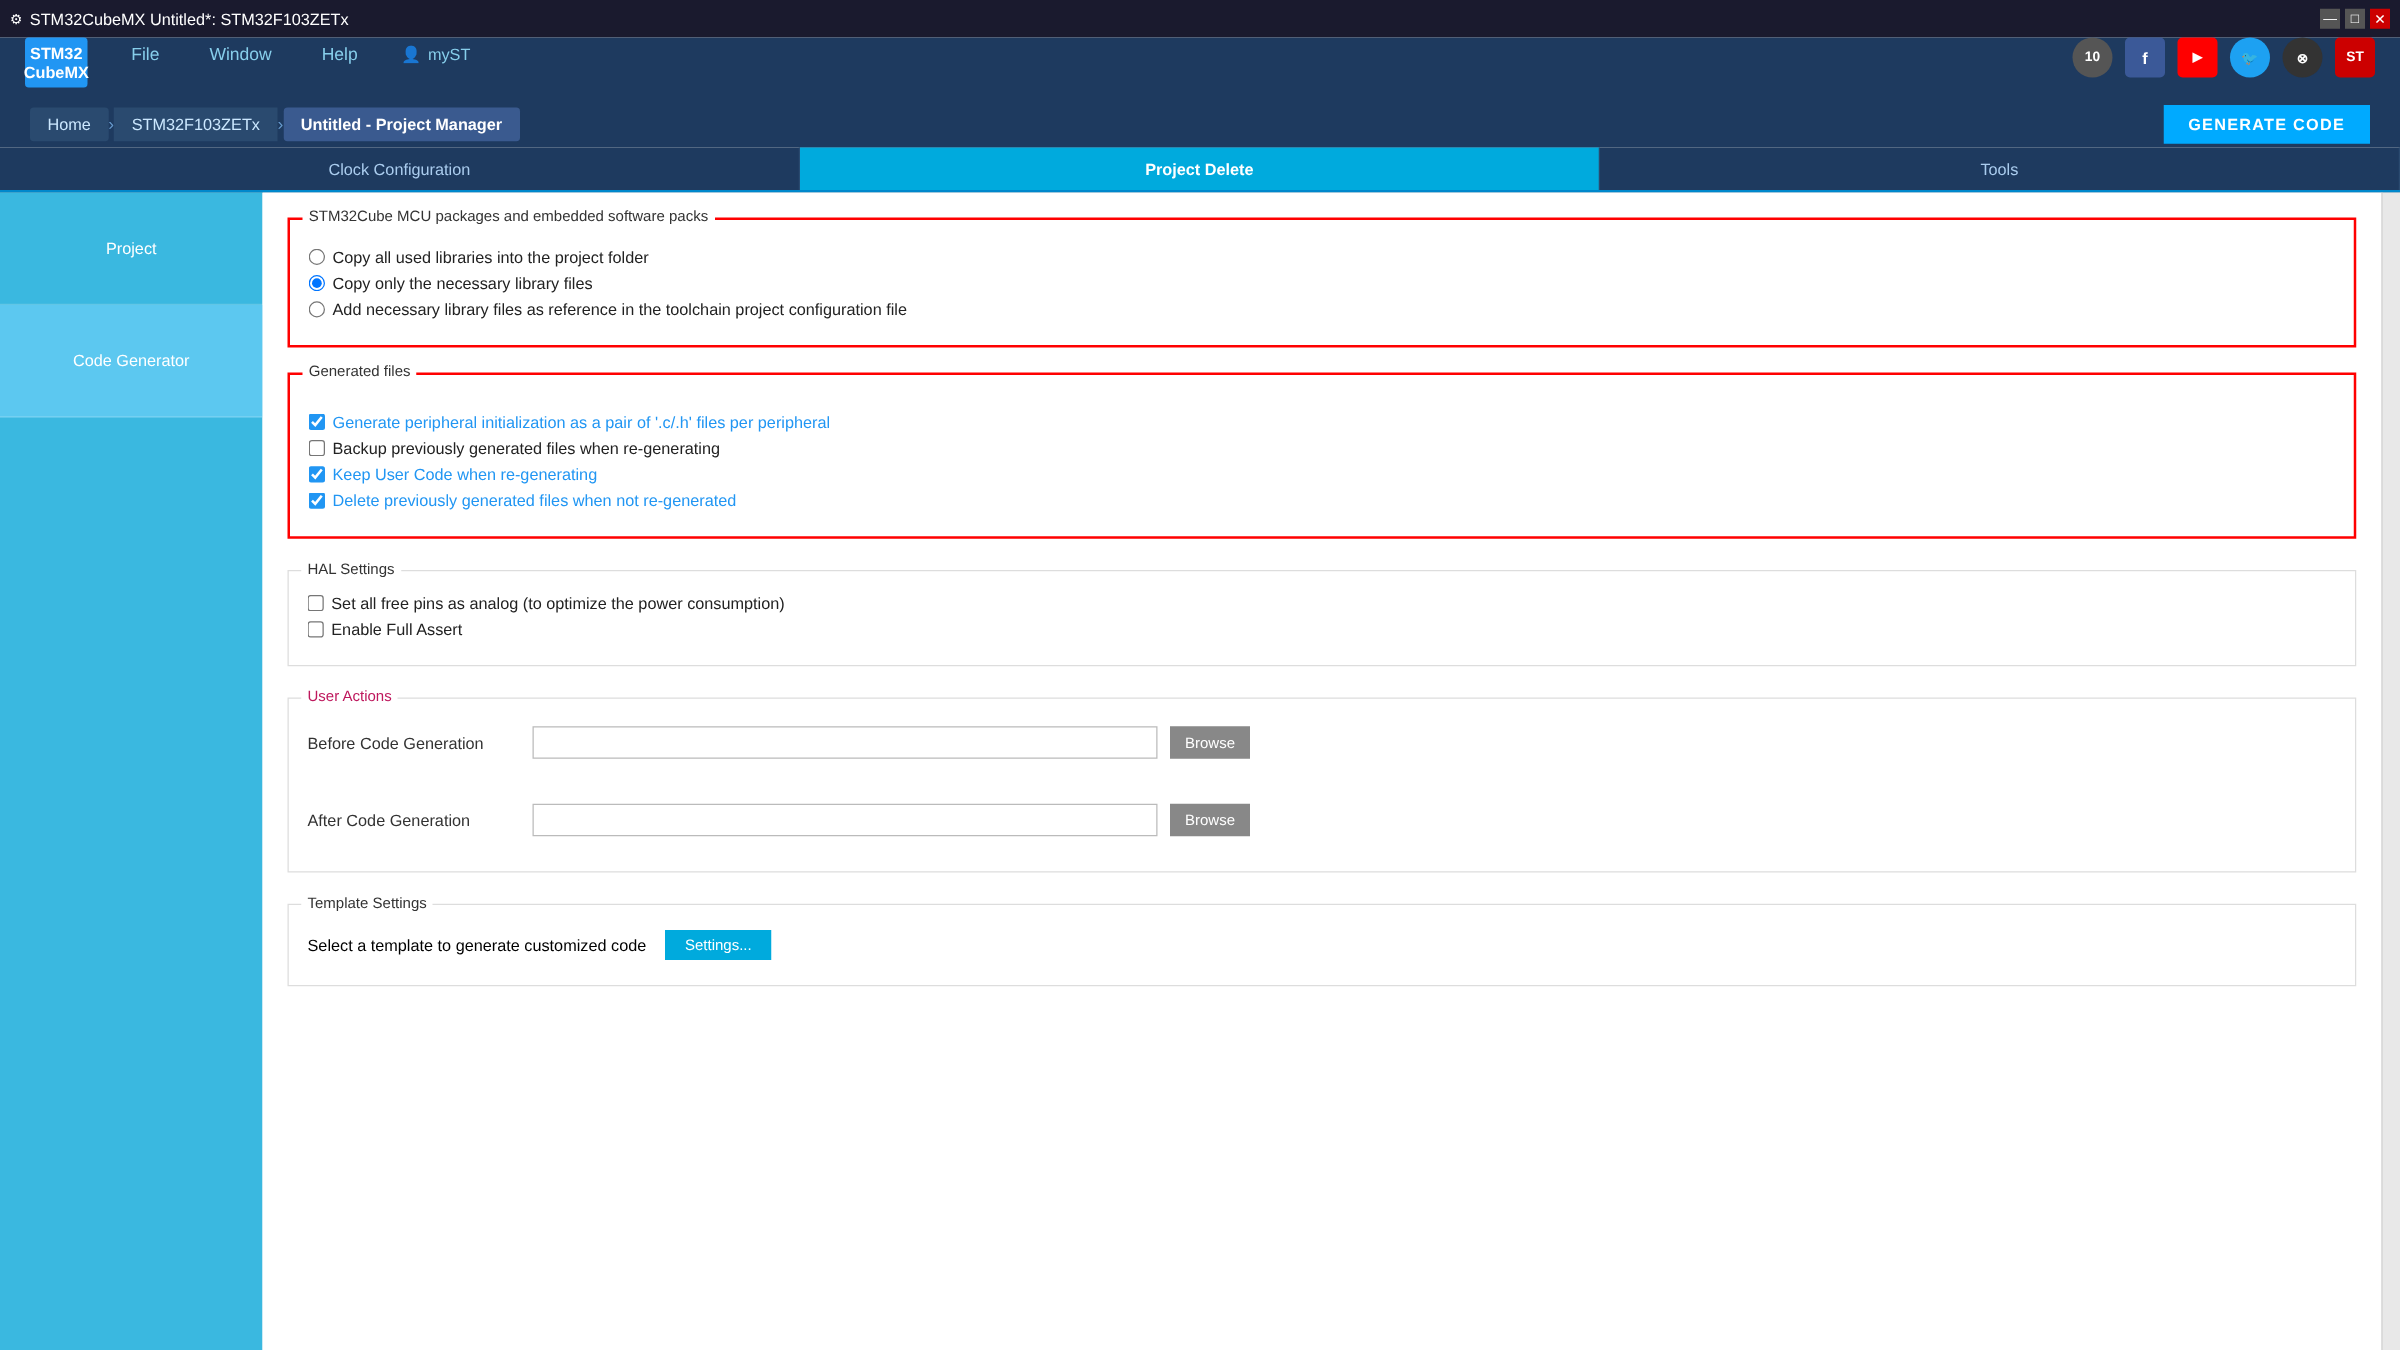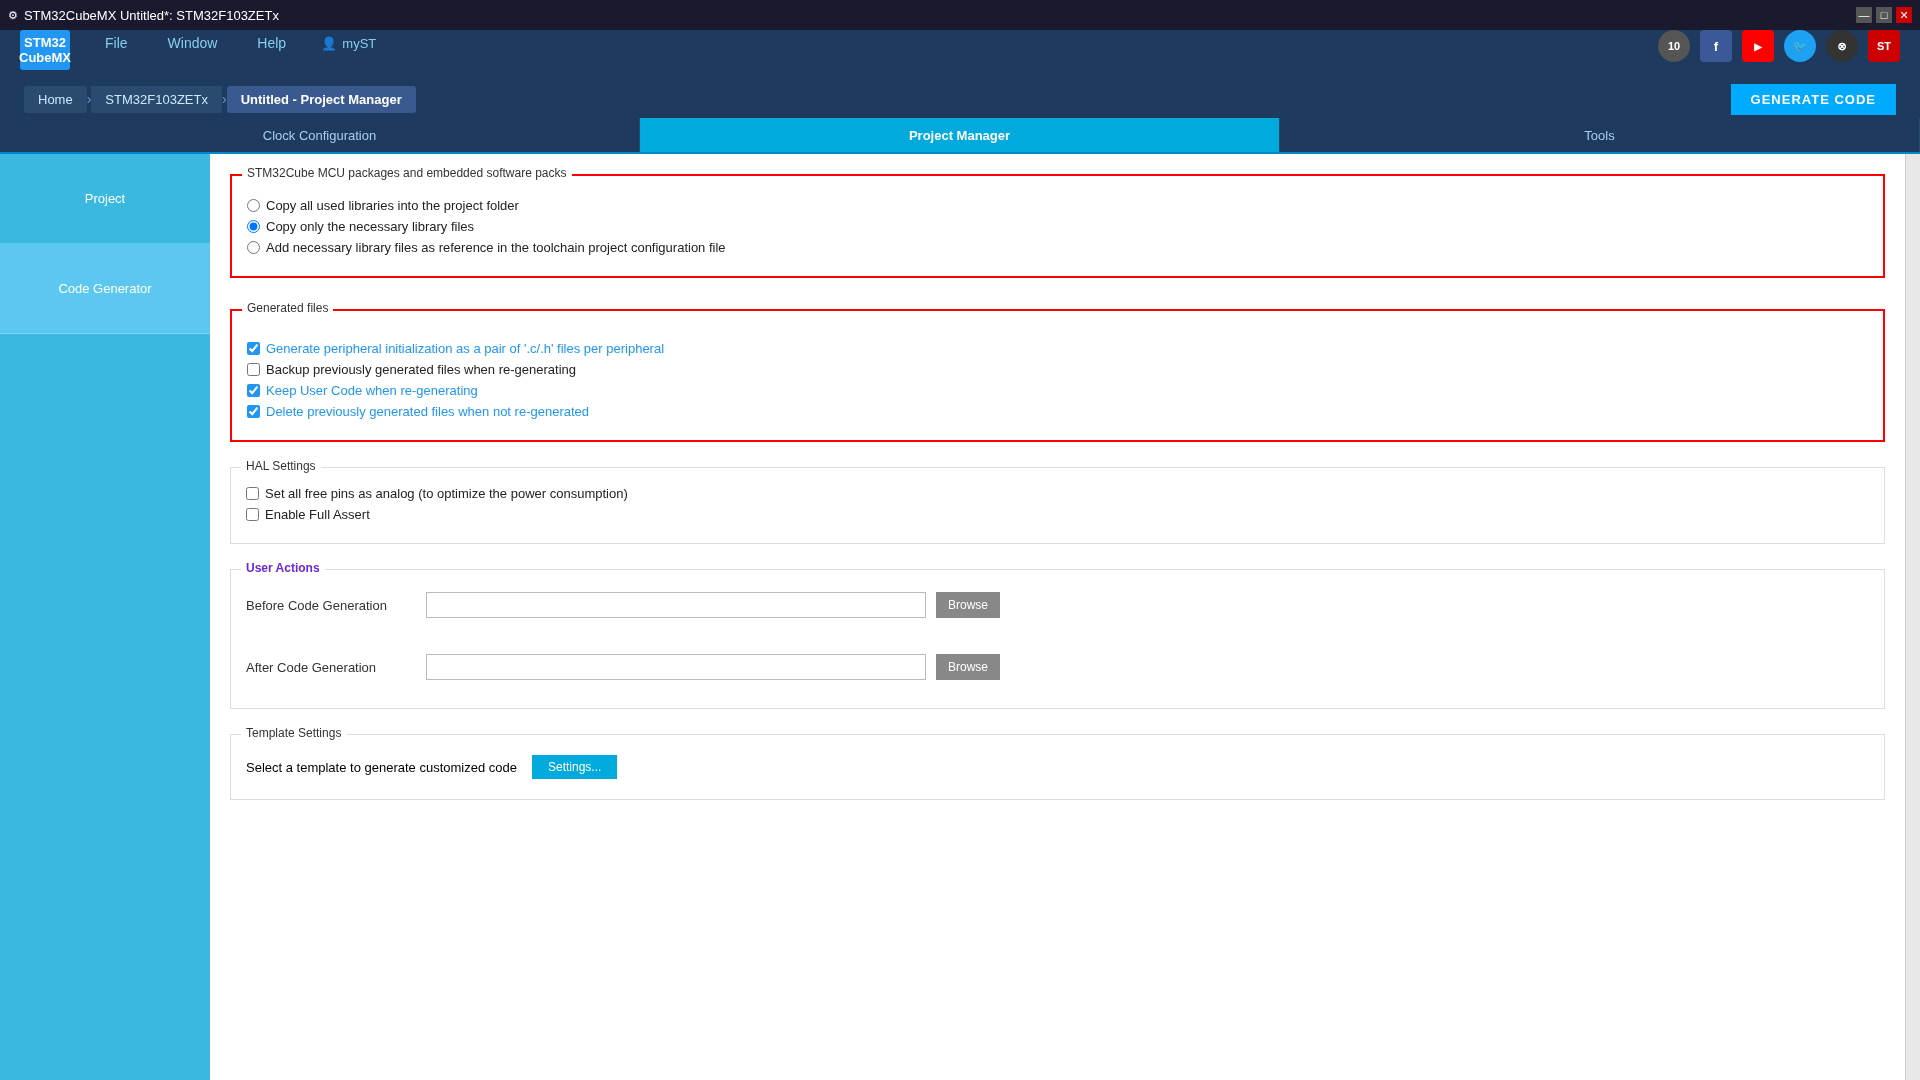--- a/index.html
+++ b/index.html
@@ -263,41 +263,41 @@
     <span>Untitled - Project Manager</span>
   </div>
   <button class="gen-code-btn">GENERATE CODE</button>
 </div>
 
 <div class="tab-bar">
   <div class="tab">
     <span>Clock Configuration</span>
   </div>
   <div class="tab active">
-    <span>Project Manager</span>
+    <span>Project Delete</span>
   </div>
   <div class="tab">
     <span>Tools</span>
   </div>
 </div>
 
 <div class="main-layout">
 
   <div class="sidebar">
     <div class="sidebar-item">
       <span>Project</span>
     </div>
     <div class="sidebar-item active">
       <span>Code Generator</span>
     </div>
   </div>
 
   <div class="content">
 
-    <div class="section-group highlighted" style="margin-bottom: 31px;">
+    <div class="section-group highlighted" style="margin-bottom: 20px;">
       <div class="section-legend">STM32Cube MCU packages and embedded software packs</div>
       <div class="section-content" style="margin-top: 12px;">
         <div class="radio-row">
           <input type="radio" name="libcopy" style="">
           <span>Copy all used libraries into the project folder</span>
         </div>
         <div class="radio-row">
           <input type="radio" name="libcopy" checked="" style="">
           <span>Copy only the necessary library files</span>
         </div>
@@ -338,21 +338,21 @@
           <span>Set all free pins as analog (to optimize the power consumption)</span>
         </div>
         <div class="check-row">
           <input type="checkbox" style="">
           <span>Enable Full Assert</span>
         </div>
       </div>
     </div>
 
     <div style="margin-bottom: 25px; border: 1px solid #ddd; padding: 10px 15px 20px; position: relative;">
-      <div style="position:absolute; top:-9px; left:10px; background:white; padding:0 5px; font-size:12px; color:#6d28d9;font-weight:bold;">User Actions</div>
+      <div style="position:absolute; top:-9px; left:10px; background:white; padding:0 5px; font-size:12px; color:#be185d;">User Actions</div>
       <div style="margin-top: 12px;">
         <div class="action-row">
           <span class="action-label">Before Code Generation</span>
           <input class="action-input" type="text" style="max-width: 500px;">
           <button class="browse-btn">Browse</button>
         </div>
         <div style="height: 20px;"></div>
         <div class="action-row">
           <span class="action-label">After Code Generation</span>
           <input class="action-input" type="text" style="max-width: 500px;">

